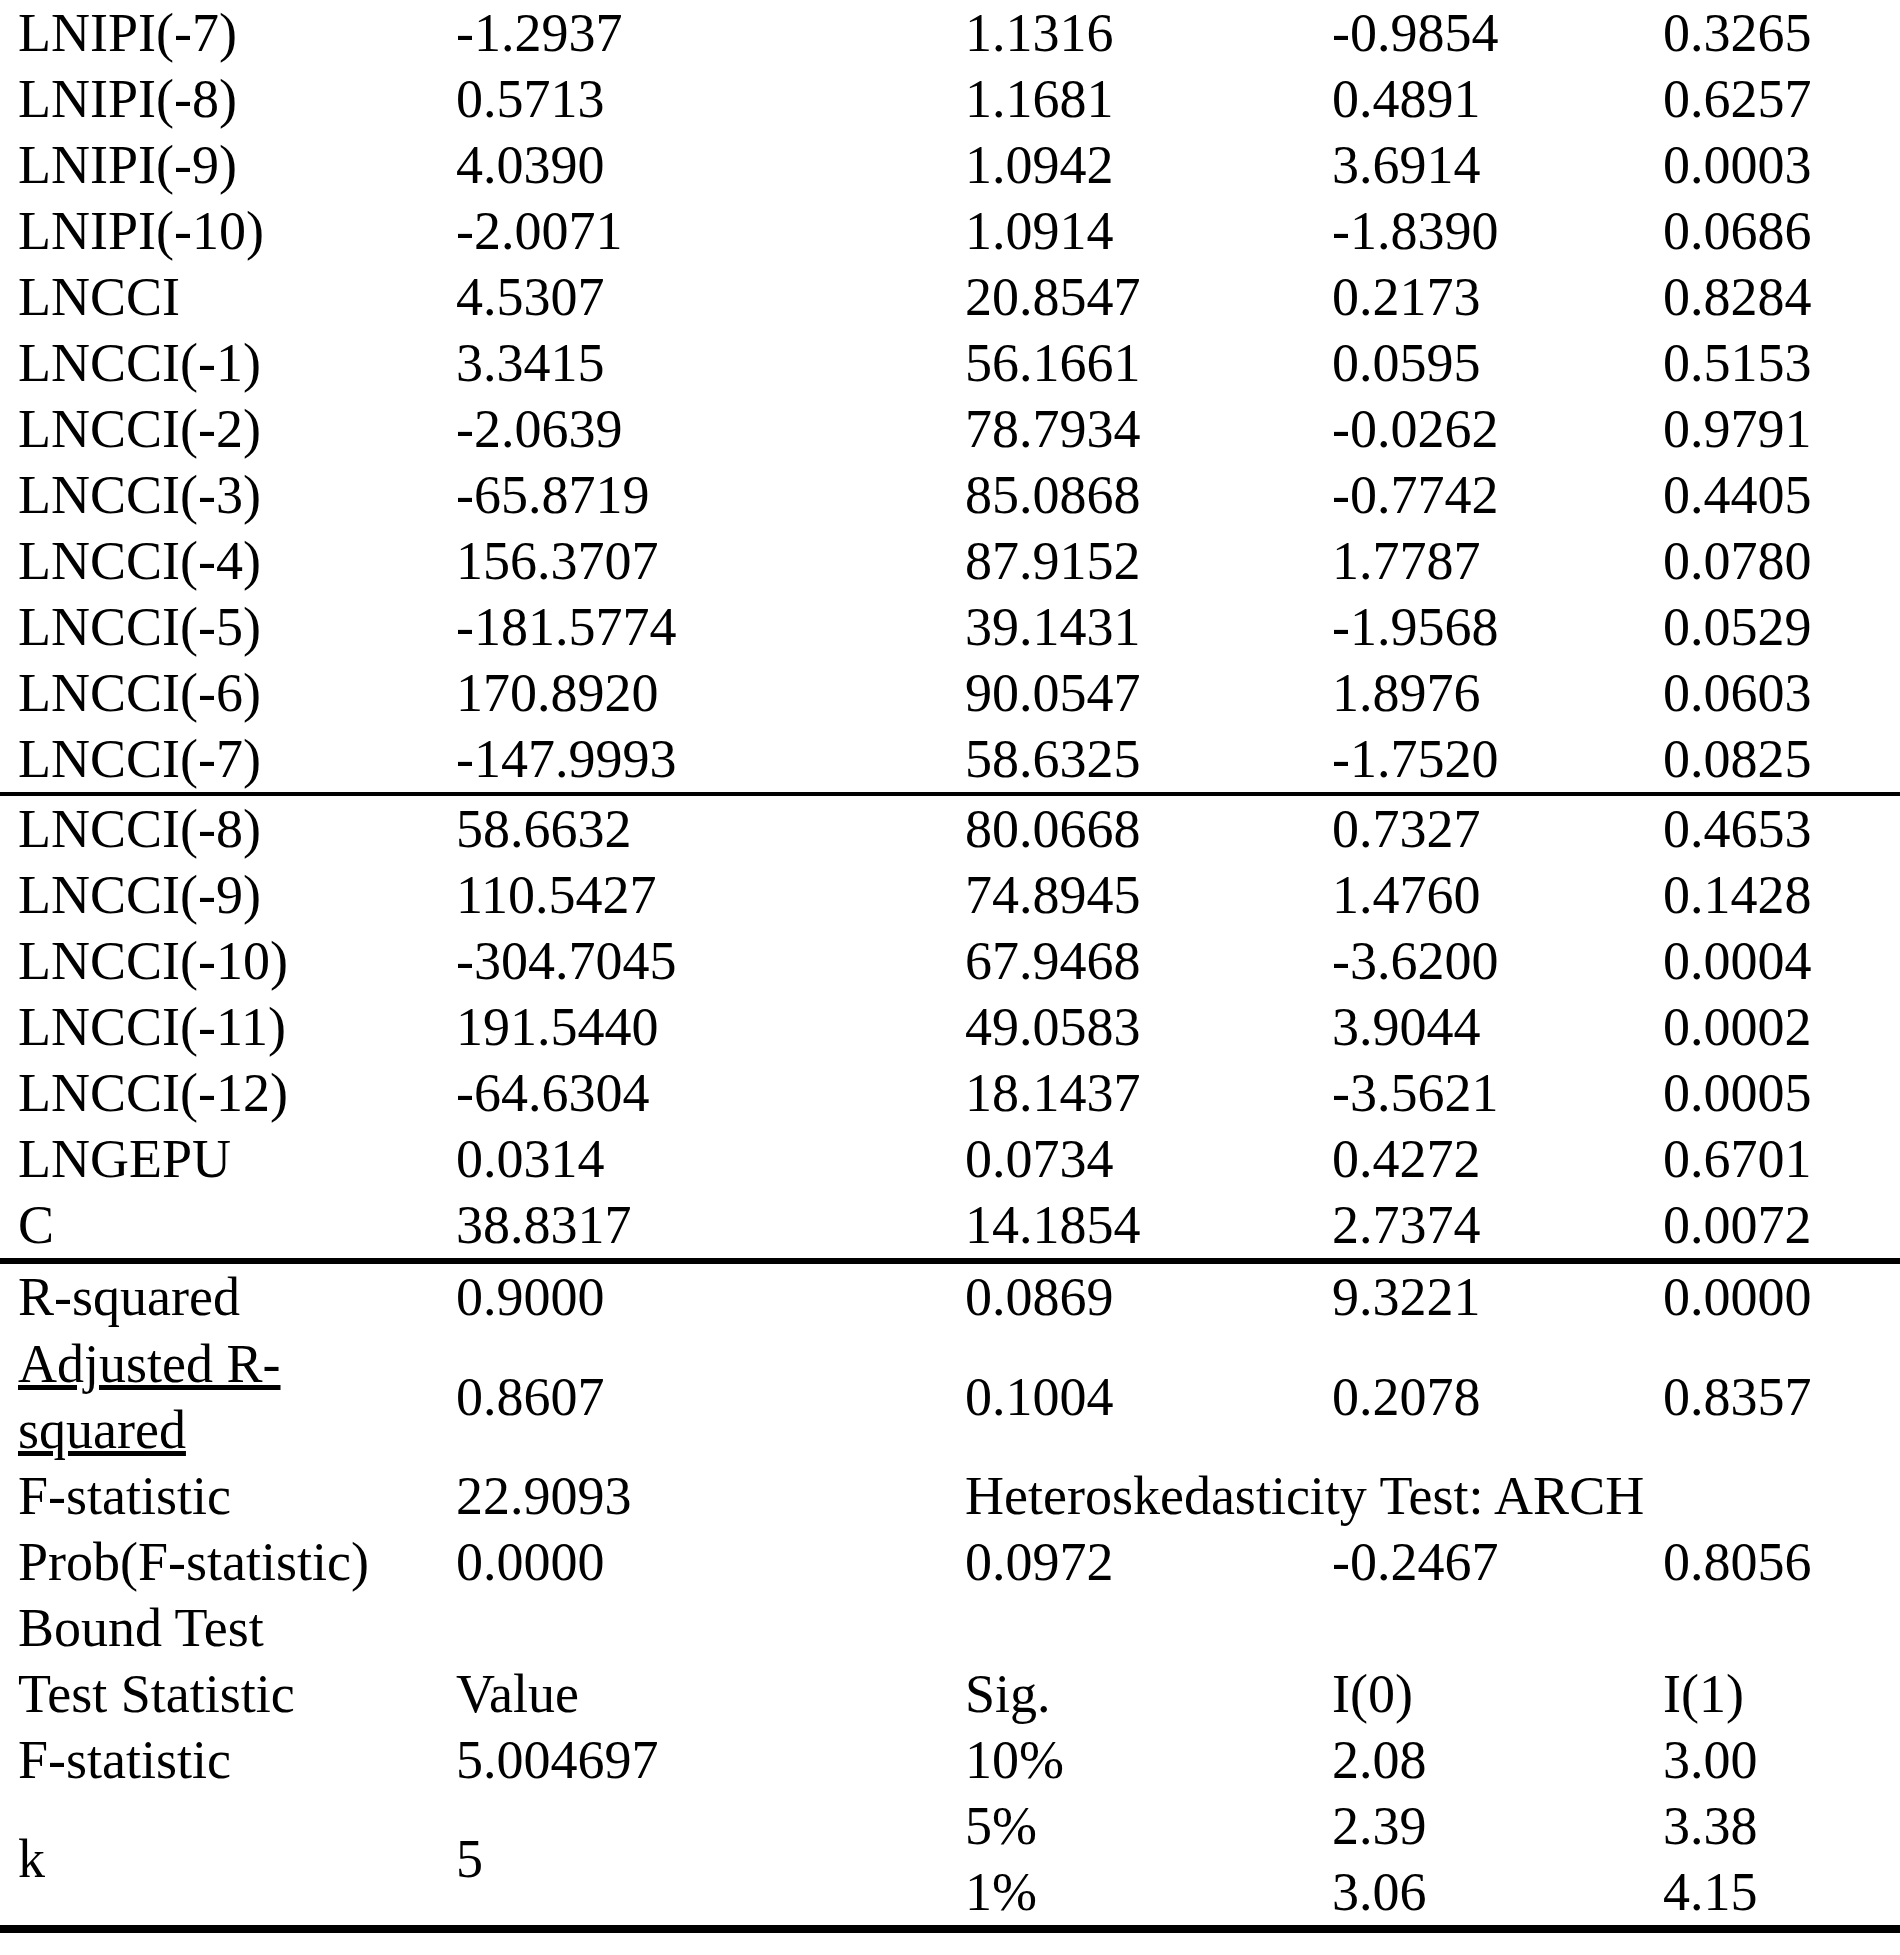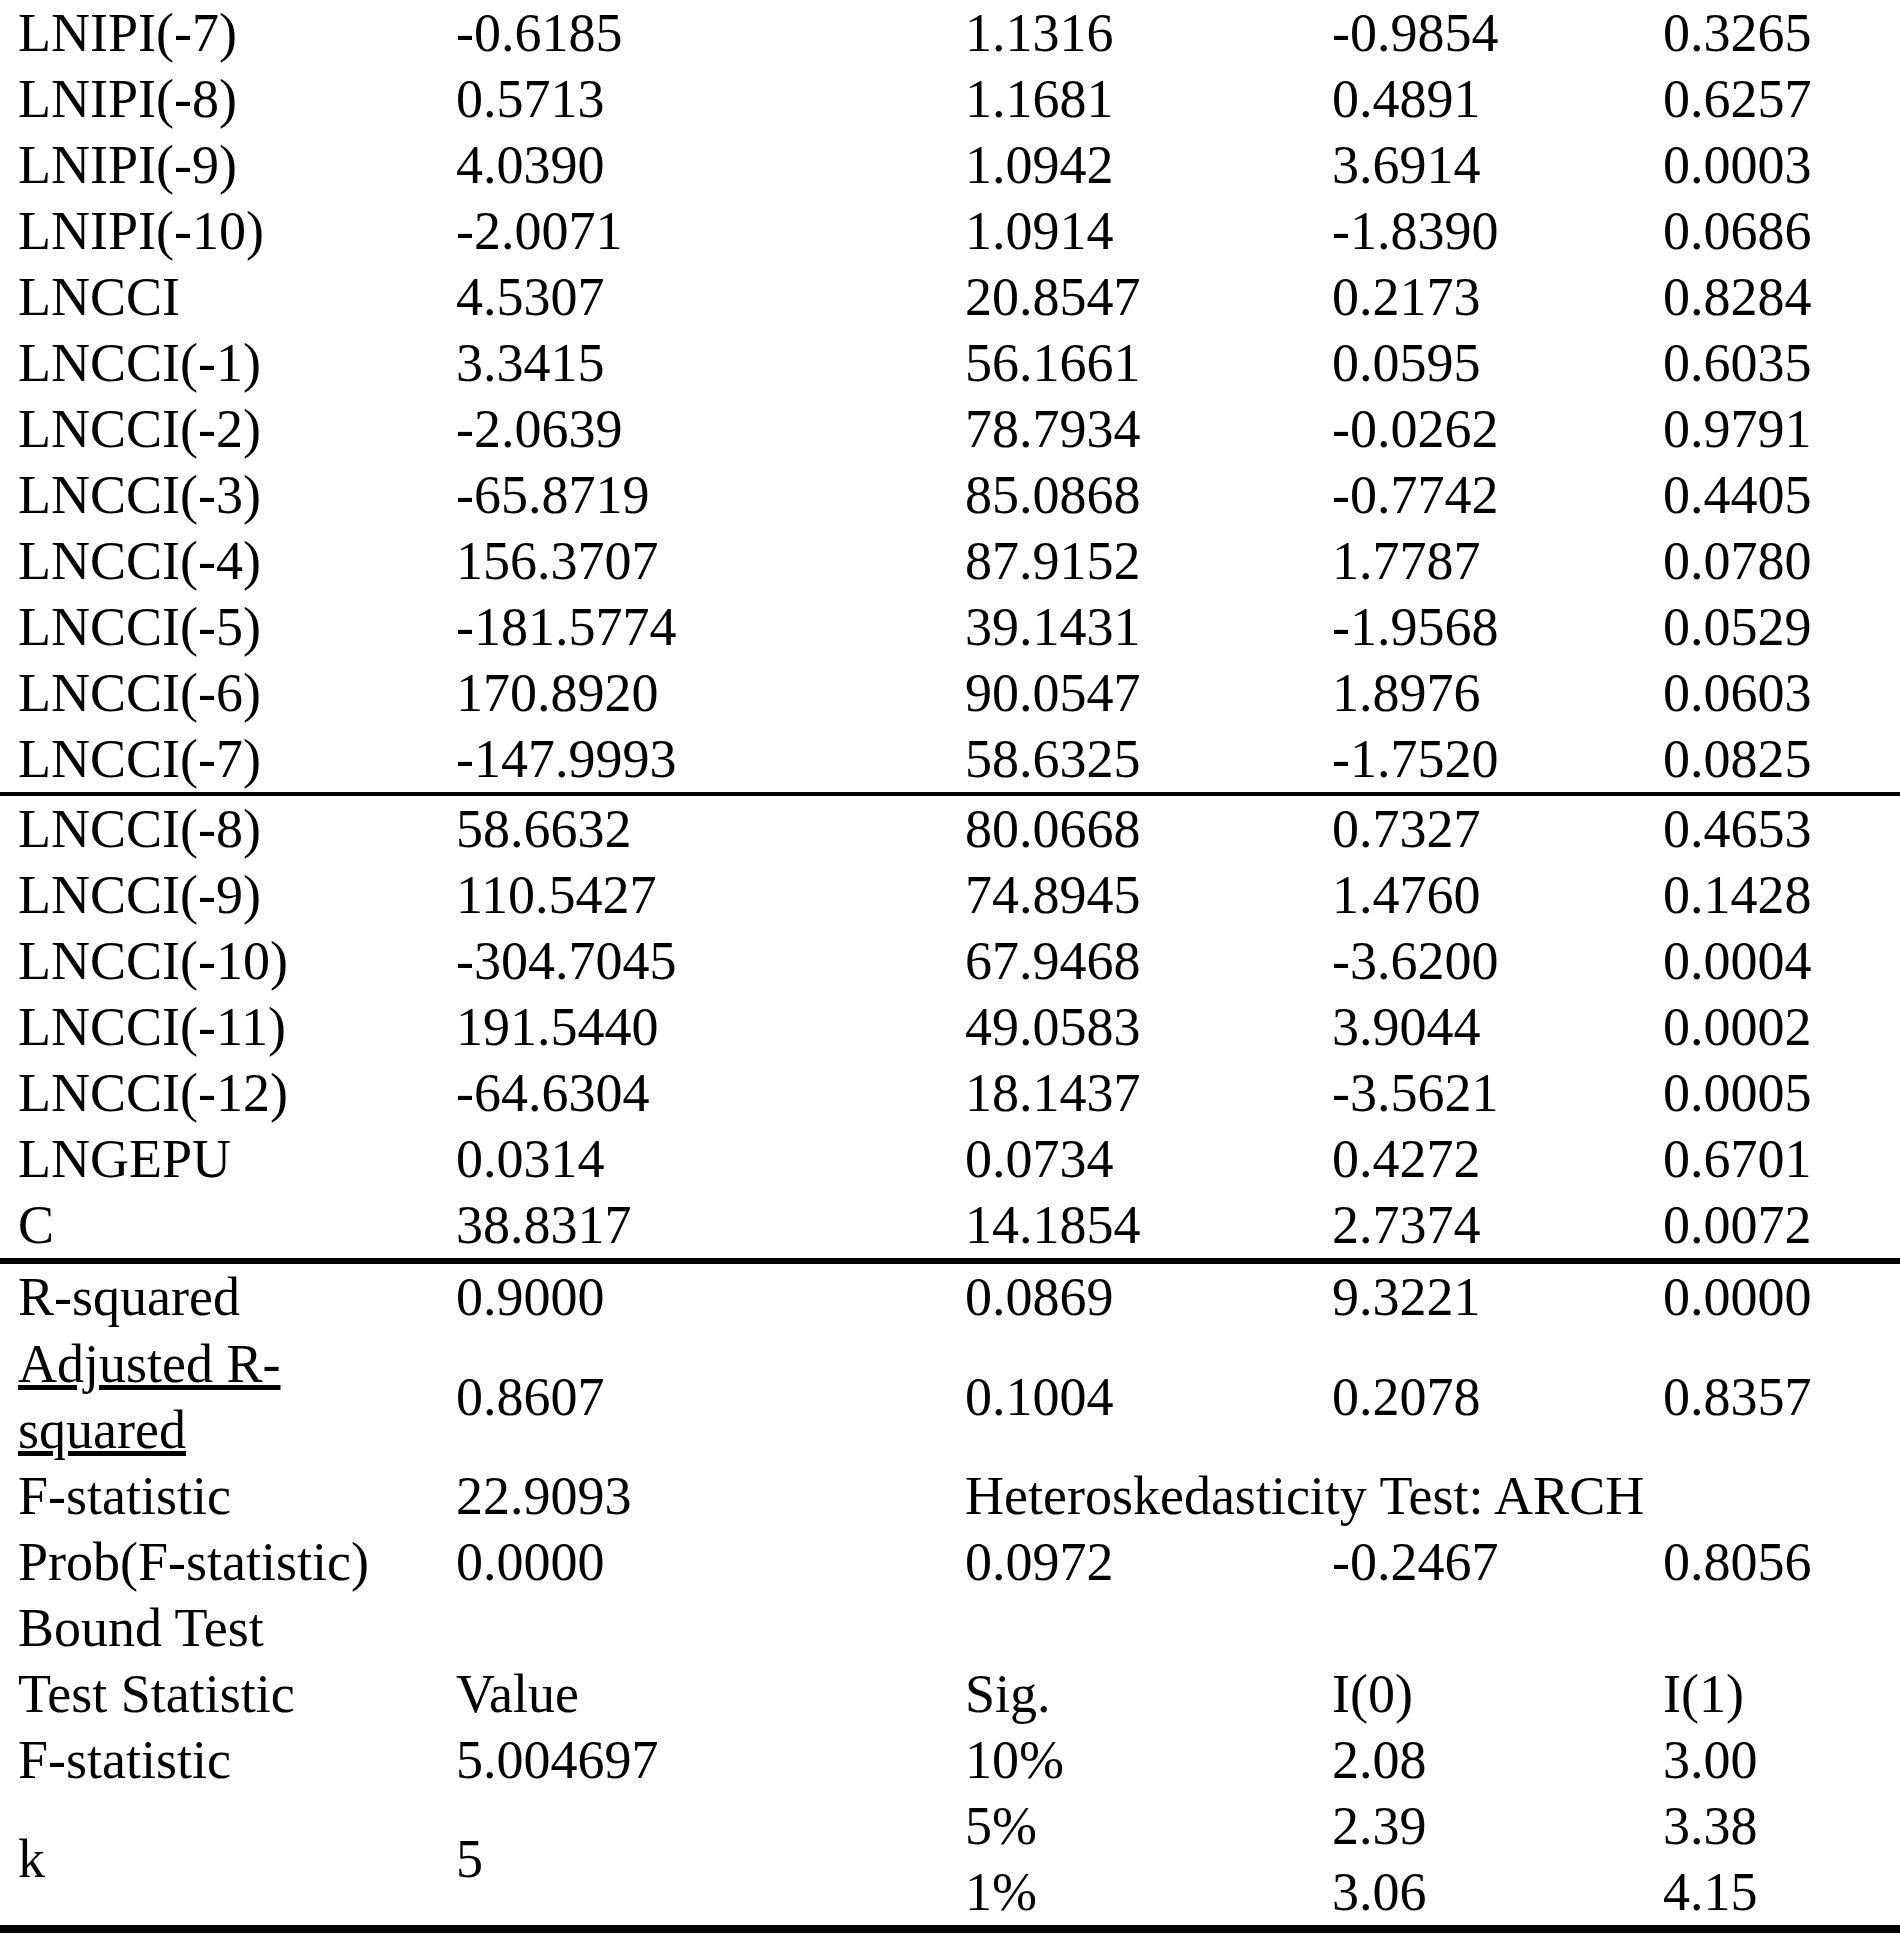--- a/index.html
+++ b/index.html
@@ -43,21 +43,21 @@
     <colgroup>
       <col class="c1">
         <col class="c2">
         <col class="c3">
         <col class="c4">
         <col class="c5">
     </colgroup>
     <tbody>
       <tr>
         <td>LNIPI(-7)</td>
-        <td>-0.6185</td>
+        <td>-1.2937</td>
         <td>1.1316</td>
         <td>-0.9854</td>
         <td>0.3265</td>
       </tr>
       <tr>
         <td>LNIPI(-8)</td>
         <td>0.5713</td>
         <td>1.1681</td>
         <td>0.4891</td>
         <td>0.6257</td>
@@ -81,21 +81,21 @@
         <td>4.5307</td>
         <td>20.8547</td>
         <td>0.2173</td>
         <td>0.8284</td>
       </tr>
       <tr>
         <td>LNCCI(-1)</td>
         <td>3.3415</td>
         <td>56.1661</td>
         <td>0.0595</td>
-        <td>0.6035</td>
+        <td>0.5153</td>
       </tr>
       <tr>
         <td>LNCCI(-2)</td>
         <td>-2.0639</td>
         <td>78.7934</td>
         <td>-0.0262</td>
         <td>0.9791</td>
       </tr>
       <tr>
         <td>LNCCI(-3)</td>

